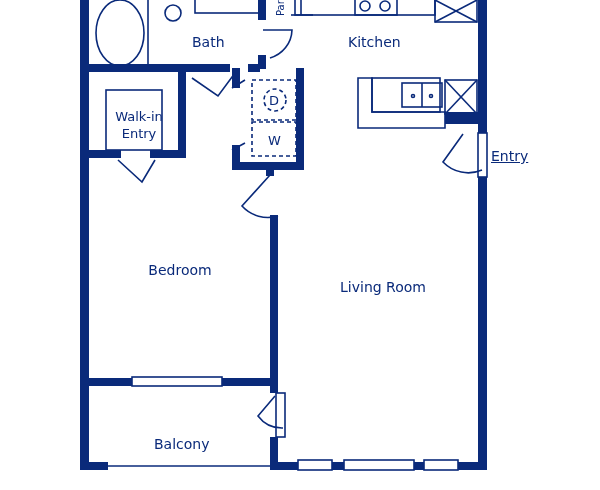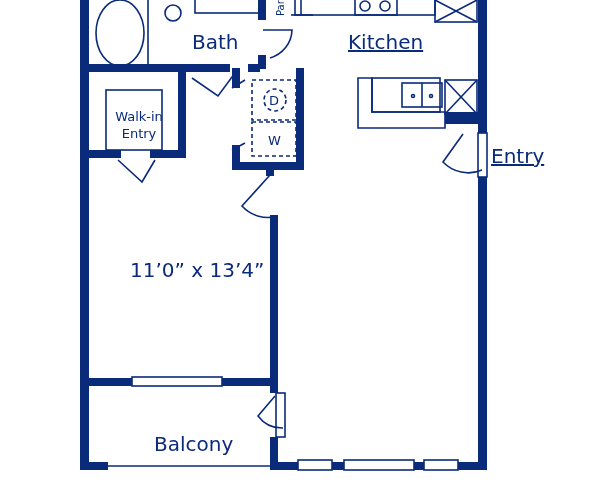--- a/index.html
+++ b/index.html
@@ -1,18 +1,18 @@
 <!DOCTYPE html>
 <html><head>
 <meta charset="utf-8">
 <style>
   html, body { margin:0; padding:0; background:#ffffff; }
   body { width:600px; height:490px; position:relative; overflow:hidden; font-family:"DejaVu Sans", sans-serif; }
   svg { position:absolute; left:0; top:0; }
-  .lbl { position:absolute; color:#0a2a7a; font-size:20px; text-align:center; line-height:17px; white-space:nowrap; }
+  .lbl { position:absolute; color:#0a2a7a; font-size:14px; text-align:center; line-height:17px; white-space:nowrap; }
   .lbl.small { font-size:13px; }
   .lbl.tiny { font-size:10px; }
 </style>
 </head>
 <body>
 
 <svg width="600" height="490" viewBox="0 0 600 490">
   <g fill="none" stroke="#0a2a7a" stroke-width="1.6">
 
     <ellipse cx="120" cy="33" rx="24" ry="33"></ellipse>
@@ -94,27 +94,28 @@
     <rect x="222" y="378" width="52" height="8"></rect>
     <rect x="89" y="462" width="19" height="8"></rect>
     <rect x="274" y="462" width="24" height="8"></rect>
     <rect x="332" y="462" width="12" height="8"></rect>
     <rect x="414" y="462" width="10" height="8"></rect>
     <rect x="458" y="462" width="29" height="8"></rect>
   </g>
 </svg>
 
 <div class="lbl" style="left:192px;top:34px;">Bath</div>
-<div class="lbl" style="left:348px;top:34px;text-decoration:underline;">Kitchen</div>
+<div class="lbl" style="left:348px;top:34px;">Kitchen</div>
 <div class="lbl tiny" style="left:272px;top:4px;transform:rotate(-90deg);transform-origin:left top;top:16px;">Par</div>
 <div class="lbl small" style="left:108px;top:108px;width:62px;">
   <div>Walk-in</div>
   <div>Entry</div>
 </div>
 <div class="lbl small" style="left:269px;top:92px;">D</div>
 <div class="lbl small" style="left:268px;top:132px;">W</div>
 <div class="lbl" style="left:491px;top:148px;text-decoration:underline;">Entry</div>
 <div class="lbl" style="left:130px;top:262px;width:100px;">
-  <div>11’0” x 13’4”</div>
+  <div>Bedroom</div>
 </div>
 <div class="lbl" style="left:328px;top:279px;width:110px;">
+  <div>Living Room</div>
 </div>
 <div class="lbl" style="left:154px;top:436px;">Balcony</div>
 
 </body></html>

